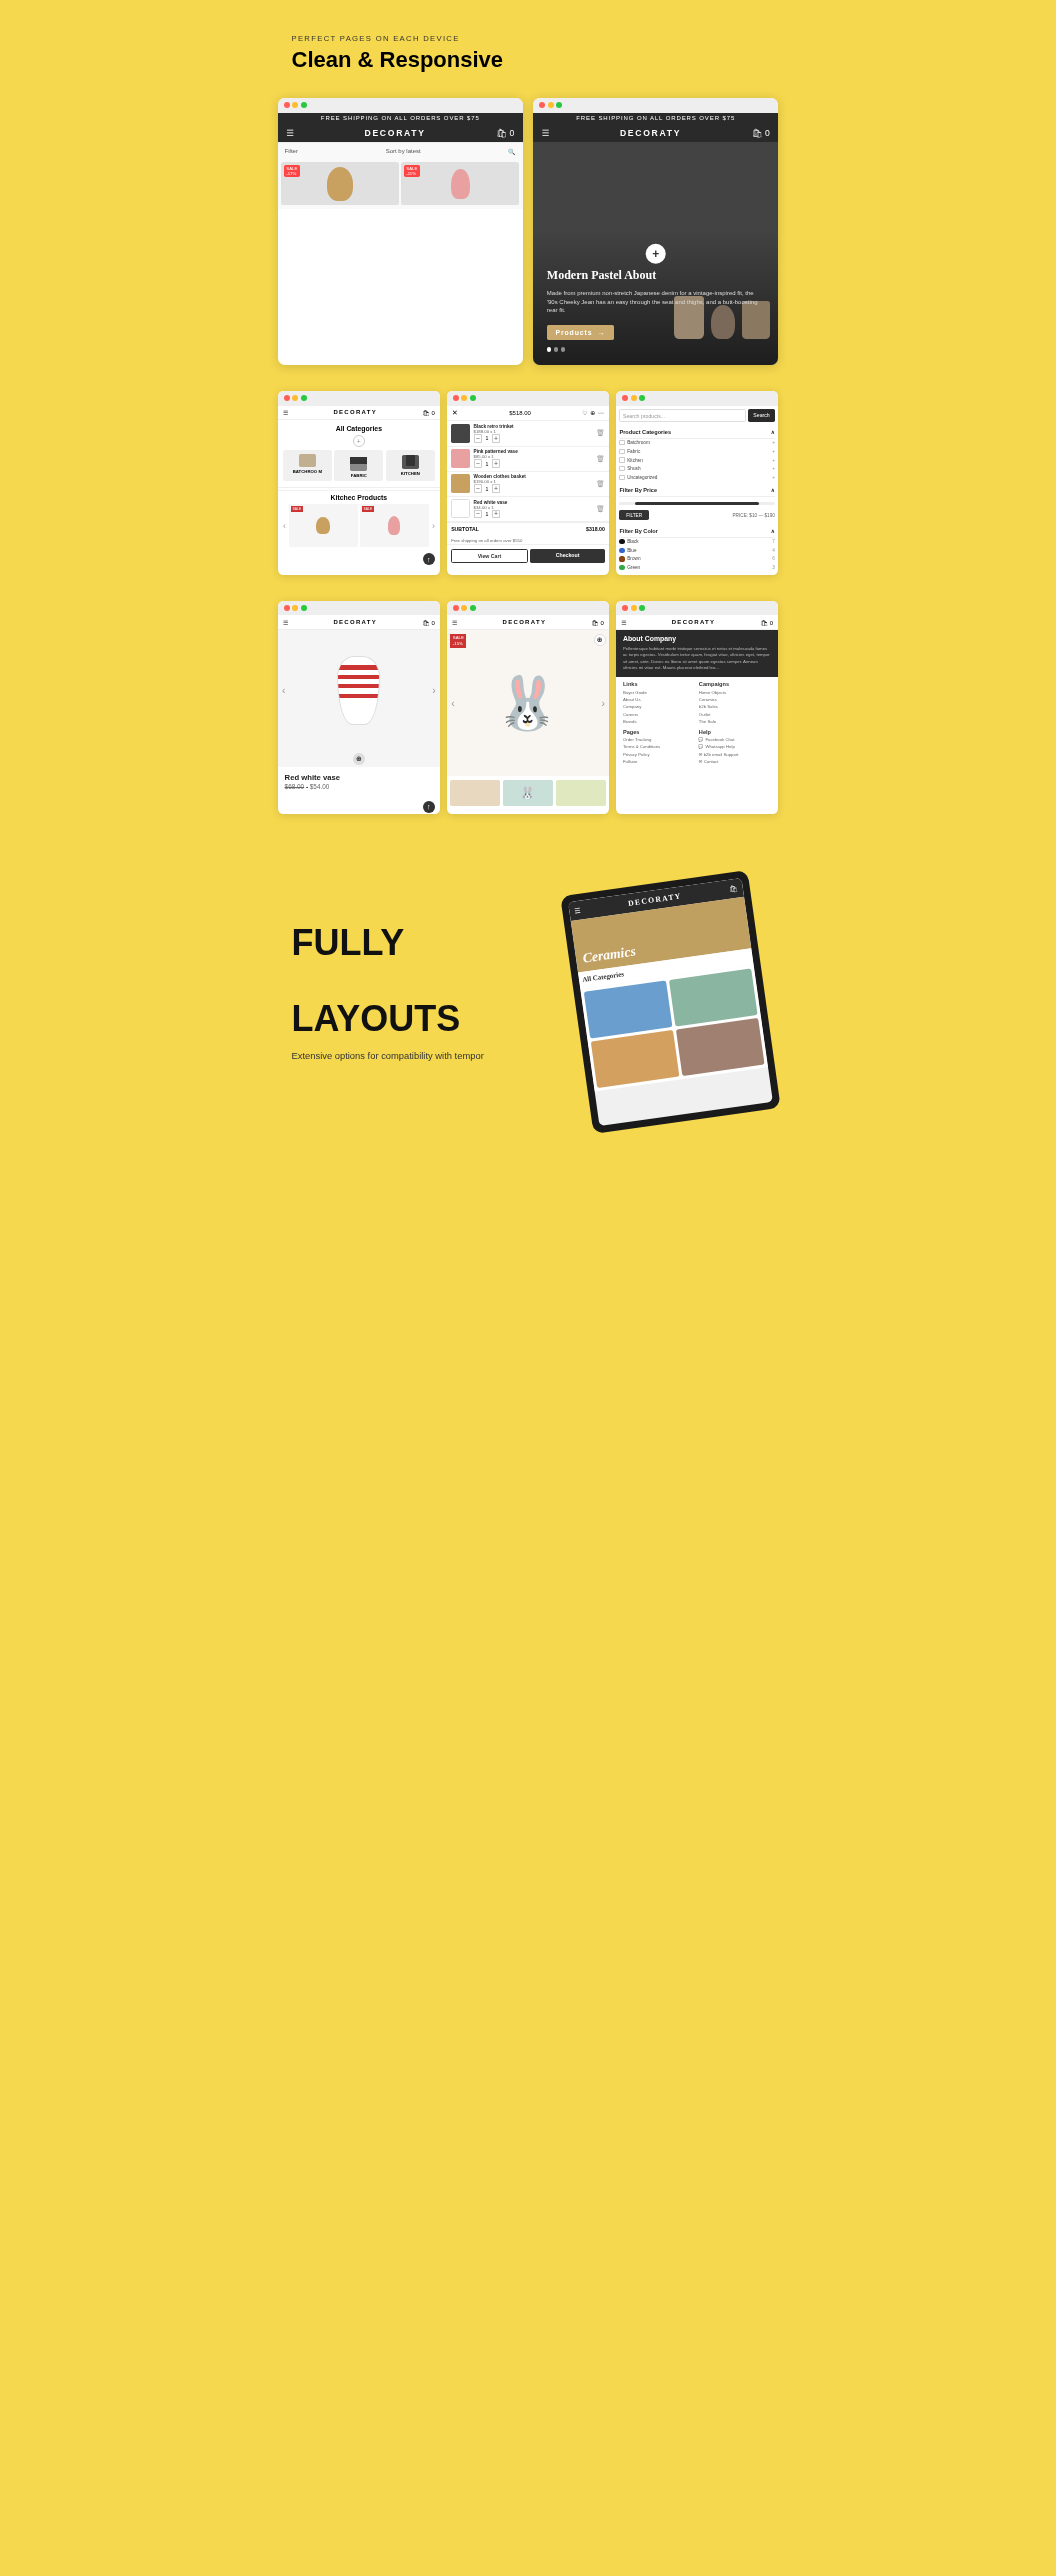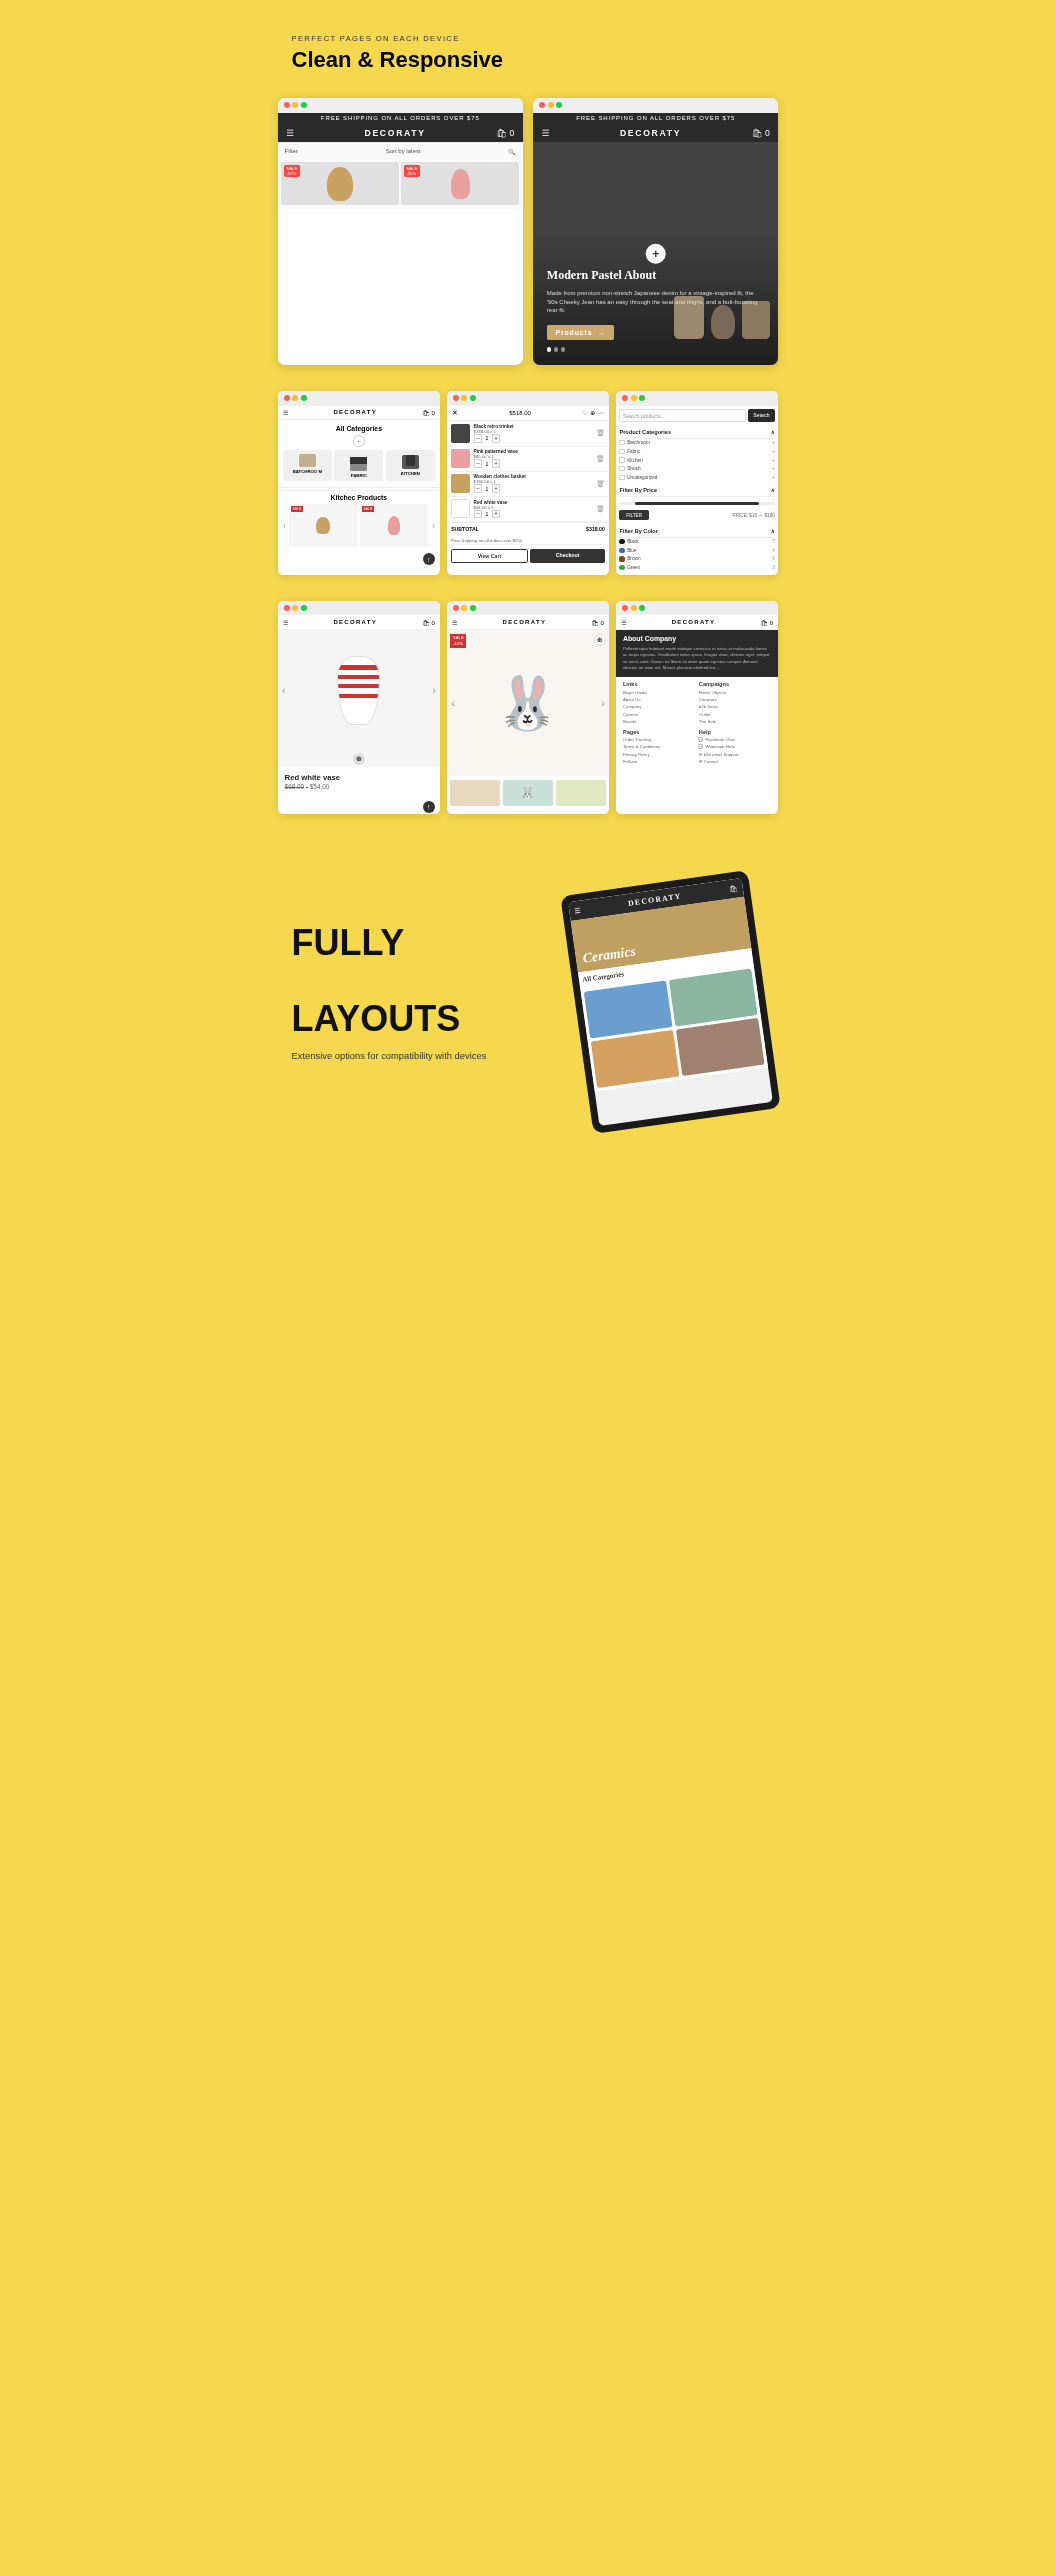--- a/index.html
+++ b/index.html
@@ -1089,21 +1089,21 @@
 </div>
 
 <div class="footer-section">
   <div class="footer-text">
     <h2>
       <span>FULLY</span><br>
       <br>
       <span>LAYOUTS</span>
     </h2>
     <p>Extensive options for
-compatibility with devices</p>
+compatibility with tempor</p>
   </div>
   <div class="tablet-area">
     <div class="tablet-mockup">
       <div class="tablet-screen">
         <div style="background:#2a2a2a;padding:5.2px;display:flex;justify-content:space-between;align-items:center;">
           <span style="color:#fff;font-size:6.9px;">☰</span>
           <span style="color:#fff;font-size:7.7px;font-weight:bold;letter-spacing:1.3px;">DECORATY</span>
           <span style="color:#fff;font-size:6.9px;">🛍</span>
         </div>
         <div class="tablet-screen-top">

